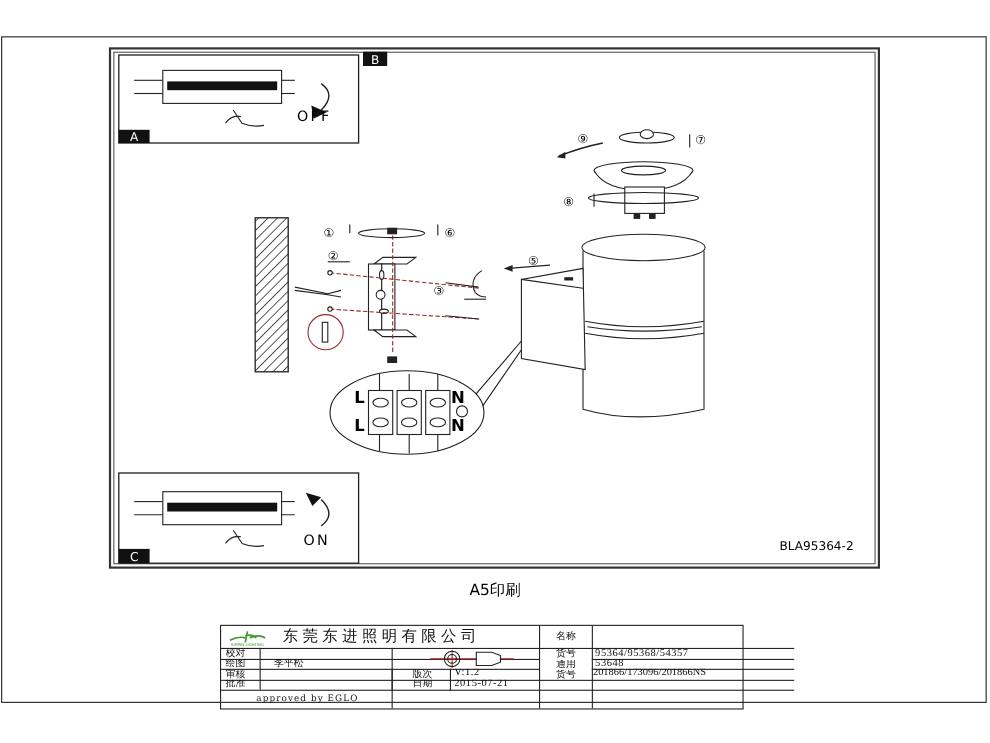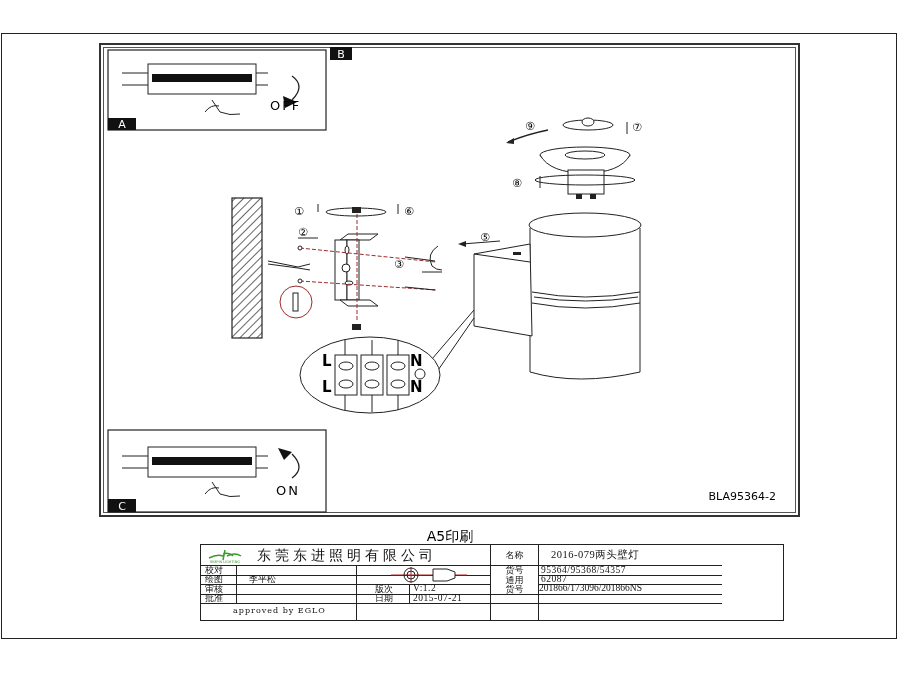--- a/index.html
+++ b/index.html
@@ -2,21 +2,21 @@
 <html><head>
 <meta charset="utf-8">
 <style>
   html,body{margin:0;padding:0;background:#fff;}
   body{width:900px;height:675px;position:relative;overflow:hidden;font-family:"DejaVu Serif",serif;color:#111;}
   .abs{position:absolute;}
   #outer{left:1px;top:33px;width:896px;height:606px;border:1px solid #222;box-sizing:border-box;}
   #inner{left:99px;top:43px;width:701px;height:474px;border:2px solid #333;box-sizing:border-box;}
   #inner2{left:103px;top:47px;width:693px;height:466px;border:1px solid #555;box-sizing:border-box;}
   svg text{font-family:"DejaVu Sans",sans-serif;}
-  .tb{position:absolute;left:200px;top:544px;width:584px;height:77px;border:1.5px solid #222;box-sizing:border-box;}
+  .tb{position:absolute;left:200px;top:568px;width:476px;height:77px;border:1.5px solid #222;box-sizing:border-box;}
   .cell{position:absolute;box-sizing:border-box;font-size:9px;line-height:1;display:flex;align-items:center;white-space:nowrap;overflow:hidden;font-family:"DejaVu Serif",serif;}
   .ln{position:absolute;background:#222;}
   .code{font-family:"Liberation Serif",serif;font-size:9.5px;letter-spacing:.5px;}
 </style>
 </head>
 <body>
 
 <div id="outer" class="abs"></div>
 <div id="inner" class="abs"></div>
 <div id="inner2" class="abs"></div>
@@ -209,20 +209,19 @@
       </svg>
   </div>
   <div class="cell" style="left:159px;top:39px;width:48px;height:10px;justify-content:center">版次</div>
   <div class="cell code" style="left:212px;top:39px;width:75px;height:10px">V:1.2</div>
   <div class="cell" style="left:159px;top:49px;width:48px;height:9px;justify-content:center">日期</div>
   <div class="cell code" style="left:212px;top:49px;width:75px;height:9px">2015-07-21</div>
 
   <div class="cell" style="left:6px;top:59px;width:145px;height:14px;justify-content:center;font-size:8px;letter-spacing:1px">approved by EGLO</div>
 
   <div class="cell" style="left:290px;top:0;width:47px;height:20px;justify-content:center">名称</div>
-  <div class="cell code" style="left:350px;top:0;width:170px;height:20px;font-size:10.5px">2016-079两头壁灯</div>
   <div class="cell" style="left:290px;top:21px;width:47px;height:9px;justify-content:center">货号</div>
   <div class="cell code" style="left:340px;top:21px;width:180px;height:9px">95364/95368/54357</div>
   <div class="cell" style="left:290px;top:31px;width:47px;height:9px;justify-content:center">通用</div>
   <div class="cell" style="left:290px;top:40px;width:47px;height:9px;justify-content:center">货号</div>
-  <div class="cell code" style="left:340px;top:30px;width:180px;height:9px">62087</div>
+  <div class="cell code" style="left:340px;top:30px;width:180px;height:9px">53648</div>
   <div class="cell code" style="left:338px;top:39px;width:183px;height:10px;letter-spacing:0">201866/173096/201866NS</div>
 </div>
 
 </body></html>

